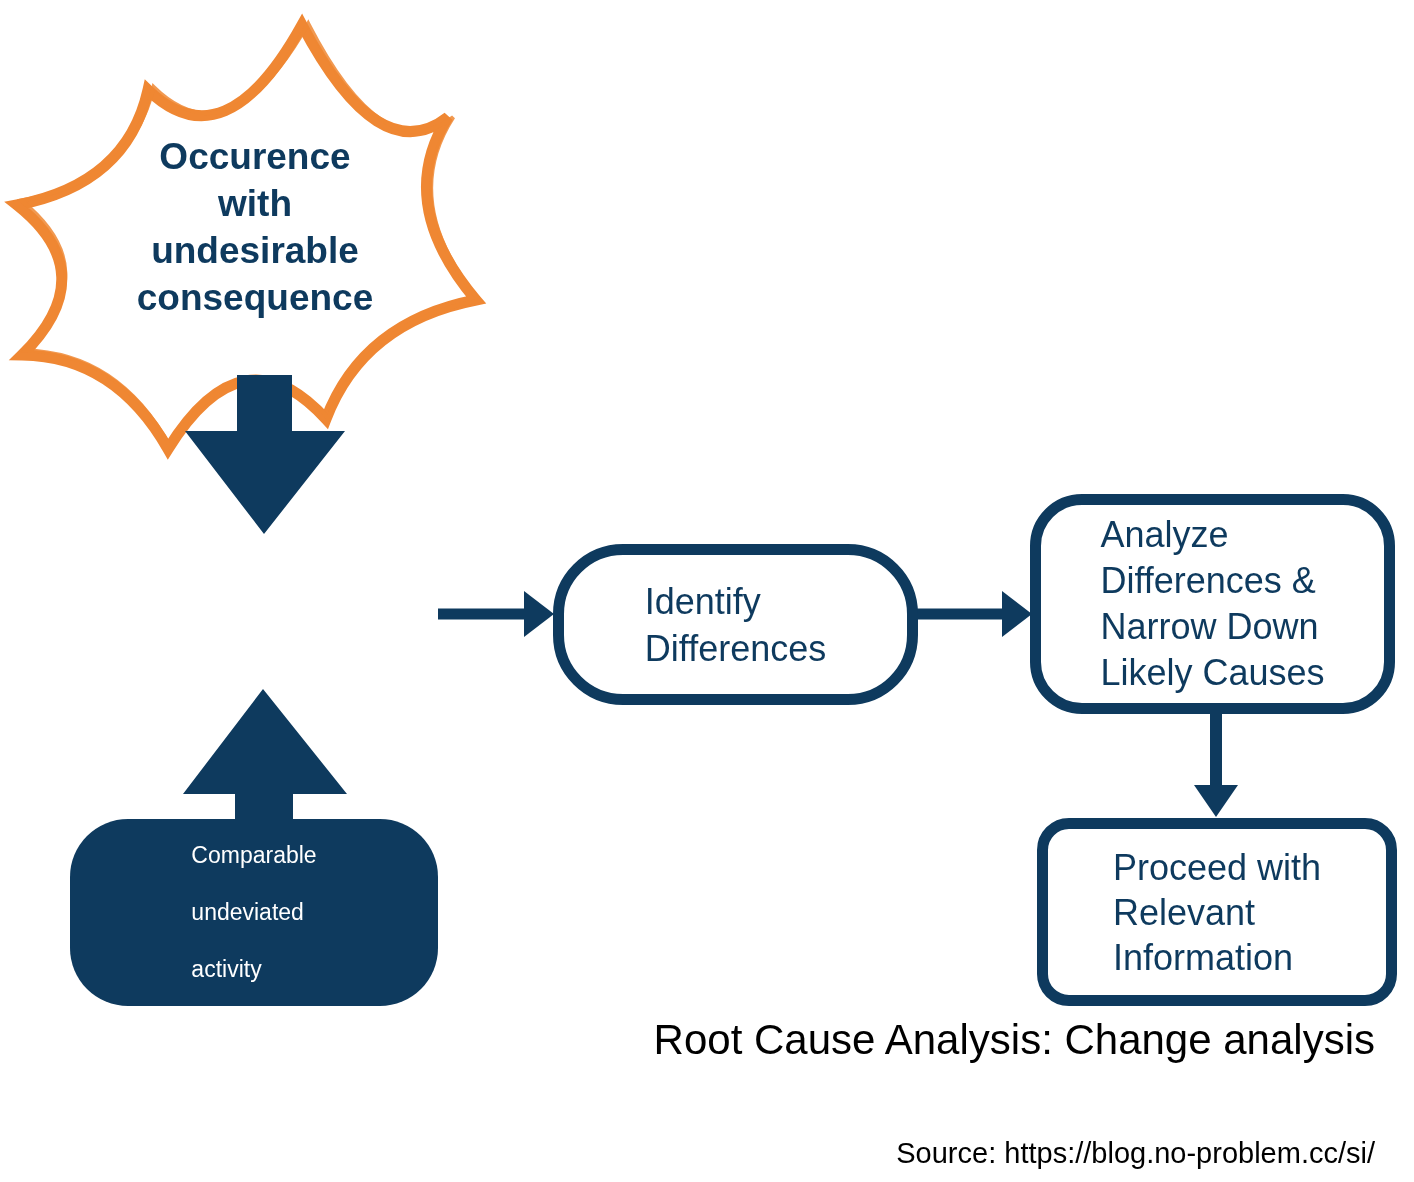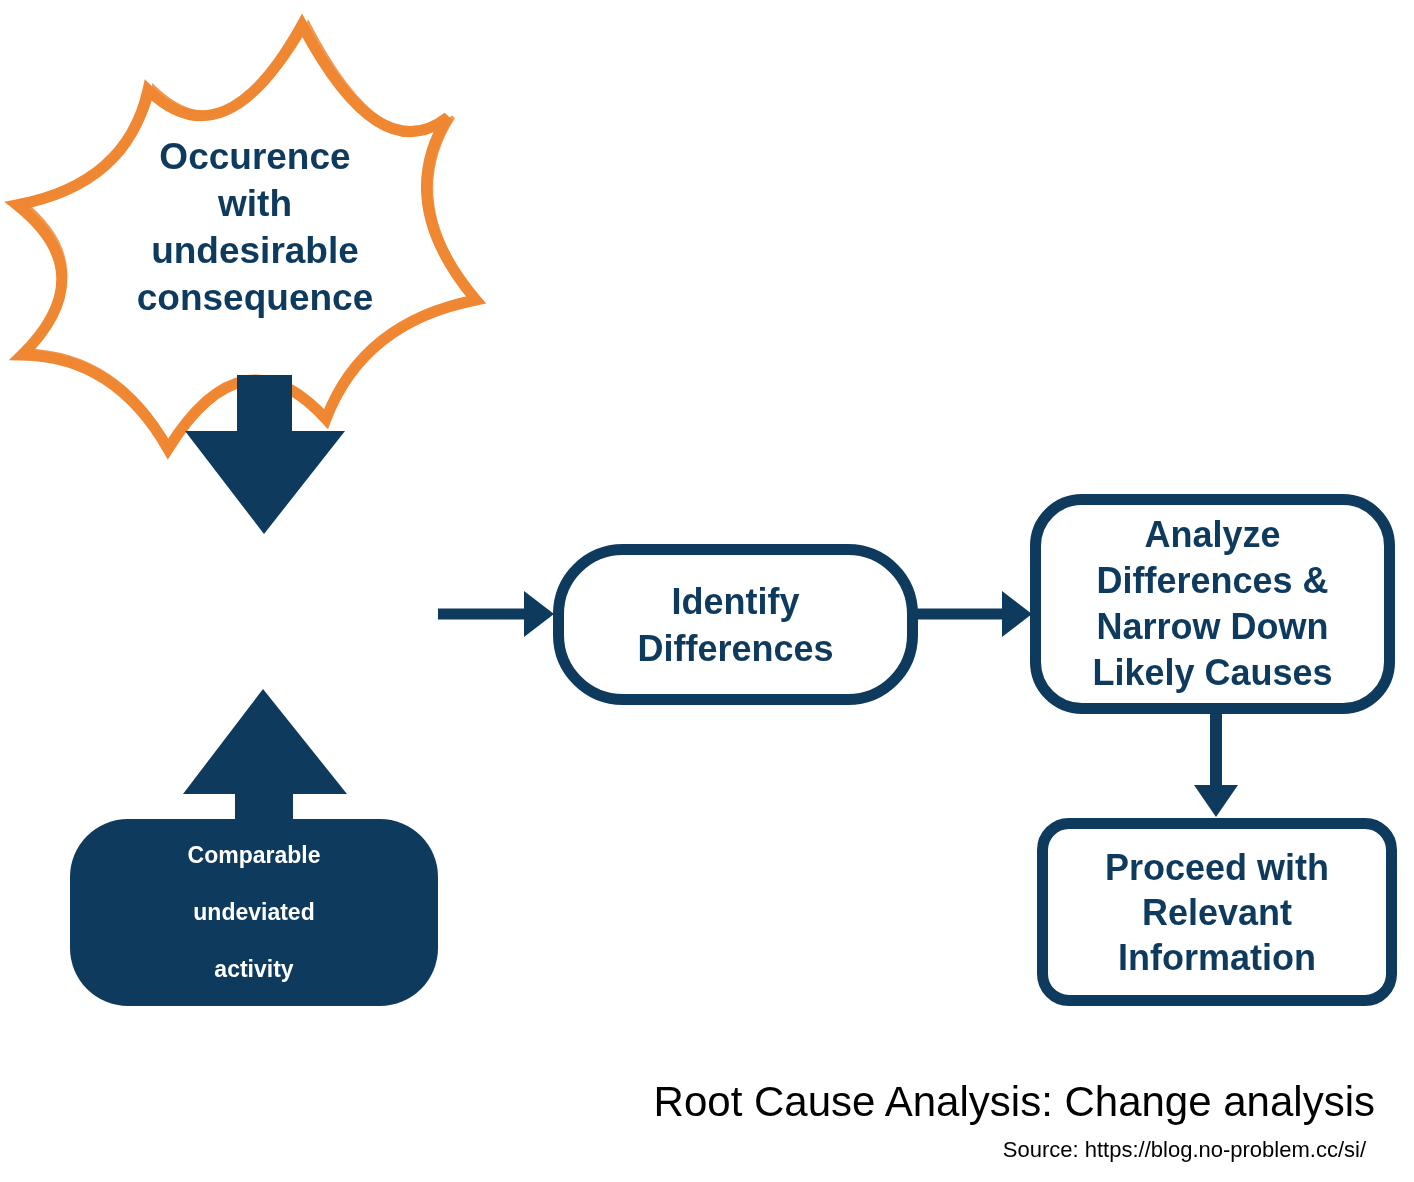--- a/index.html
+++ b/index.html
@@ -24,25 +24,24 @@
   .layer {
     position: absolute;
     left: 0; top: 0;
     width: 1414px; height: 1182px;
   }
   .node {
     position: absolute;
     display: flex;
     align-items: center;
     justify-content: center;
-    text-align: center;
     background: var(--white);
     border: 11px solid var(--navy);
     color: var(--navy);
-    font-weight: bold;
+    font-weight: normal;
   }
   .node .label { white-space: pre-line; }
   .node-compare {
     left: 75px; top: 532px; width: 365px; height: 138px;
     border-radius: 69px;
     font-size: 40px;
   }
   .node-identify {
     left: 553px; top: 533px; width: 365px; height: 161px;
     border-radius: 70px;
@@ -71,31 +70,31 @@
     left: 55px; top: 122px; width: 400px;
     text-align: center;
     color: var(--navy);
     font-weight: bold;
     font-size: 37px;
     line-height: 47px;
     white-space: pre-line;
   }
   .diagram-title {
     position: absolute;
-    right: 39px; top: 1067px;
+    right: 39px; top: 1005px;
     color: var(--black);
     font-size: 42px;
     font-weight: 400;
     white-space: nowrap;
   }
   .diagram-source {
     position: absolute;
-    right: 48px; top: 1126px;
+    right: 39px; top: 1126px;
     color: var(--black);
-    font-size: 22px;
+    font-size: 29px;
     font-weight: 400;
     white-space: nowrap;
   }
 </style>
 </head>
 <body>
 
 <div class="canvas">
 
   <svg class="layer" viewBox="0 0 1414 1182">

